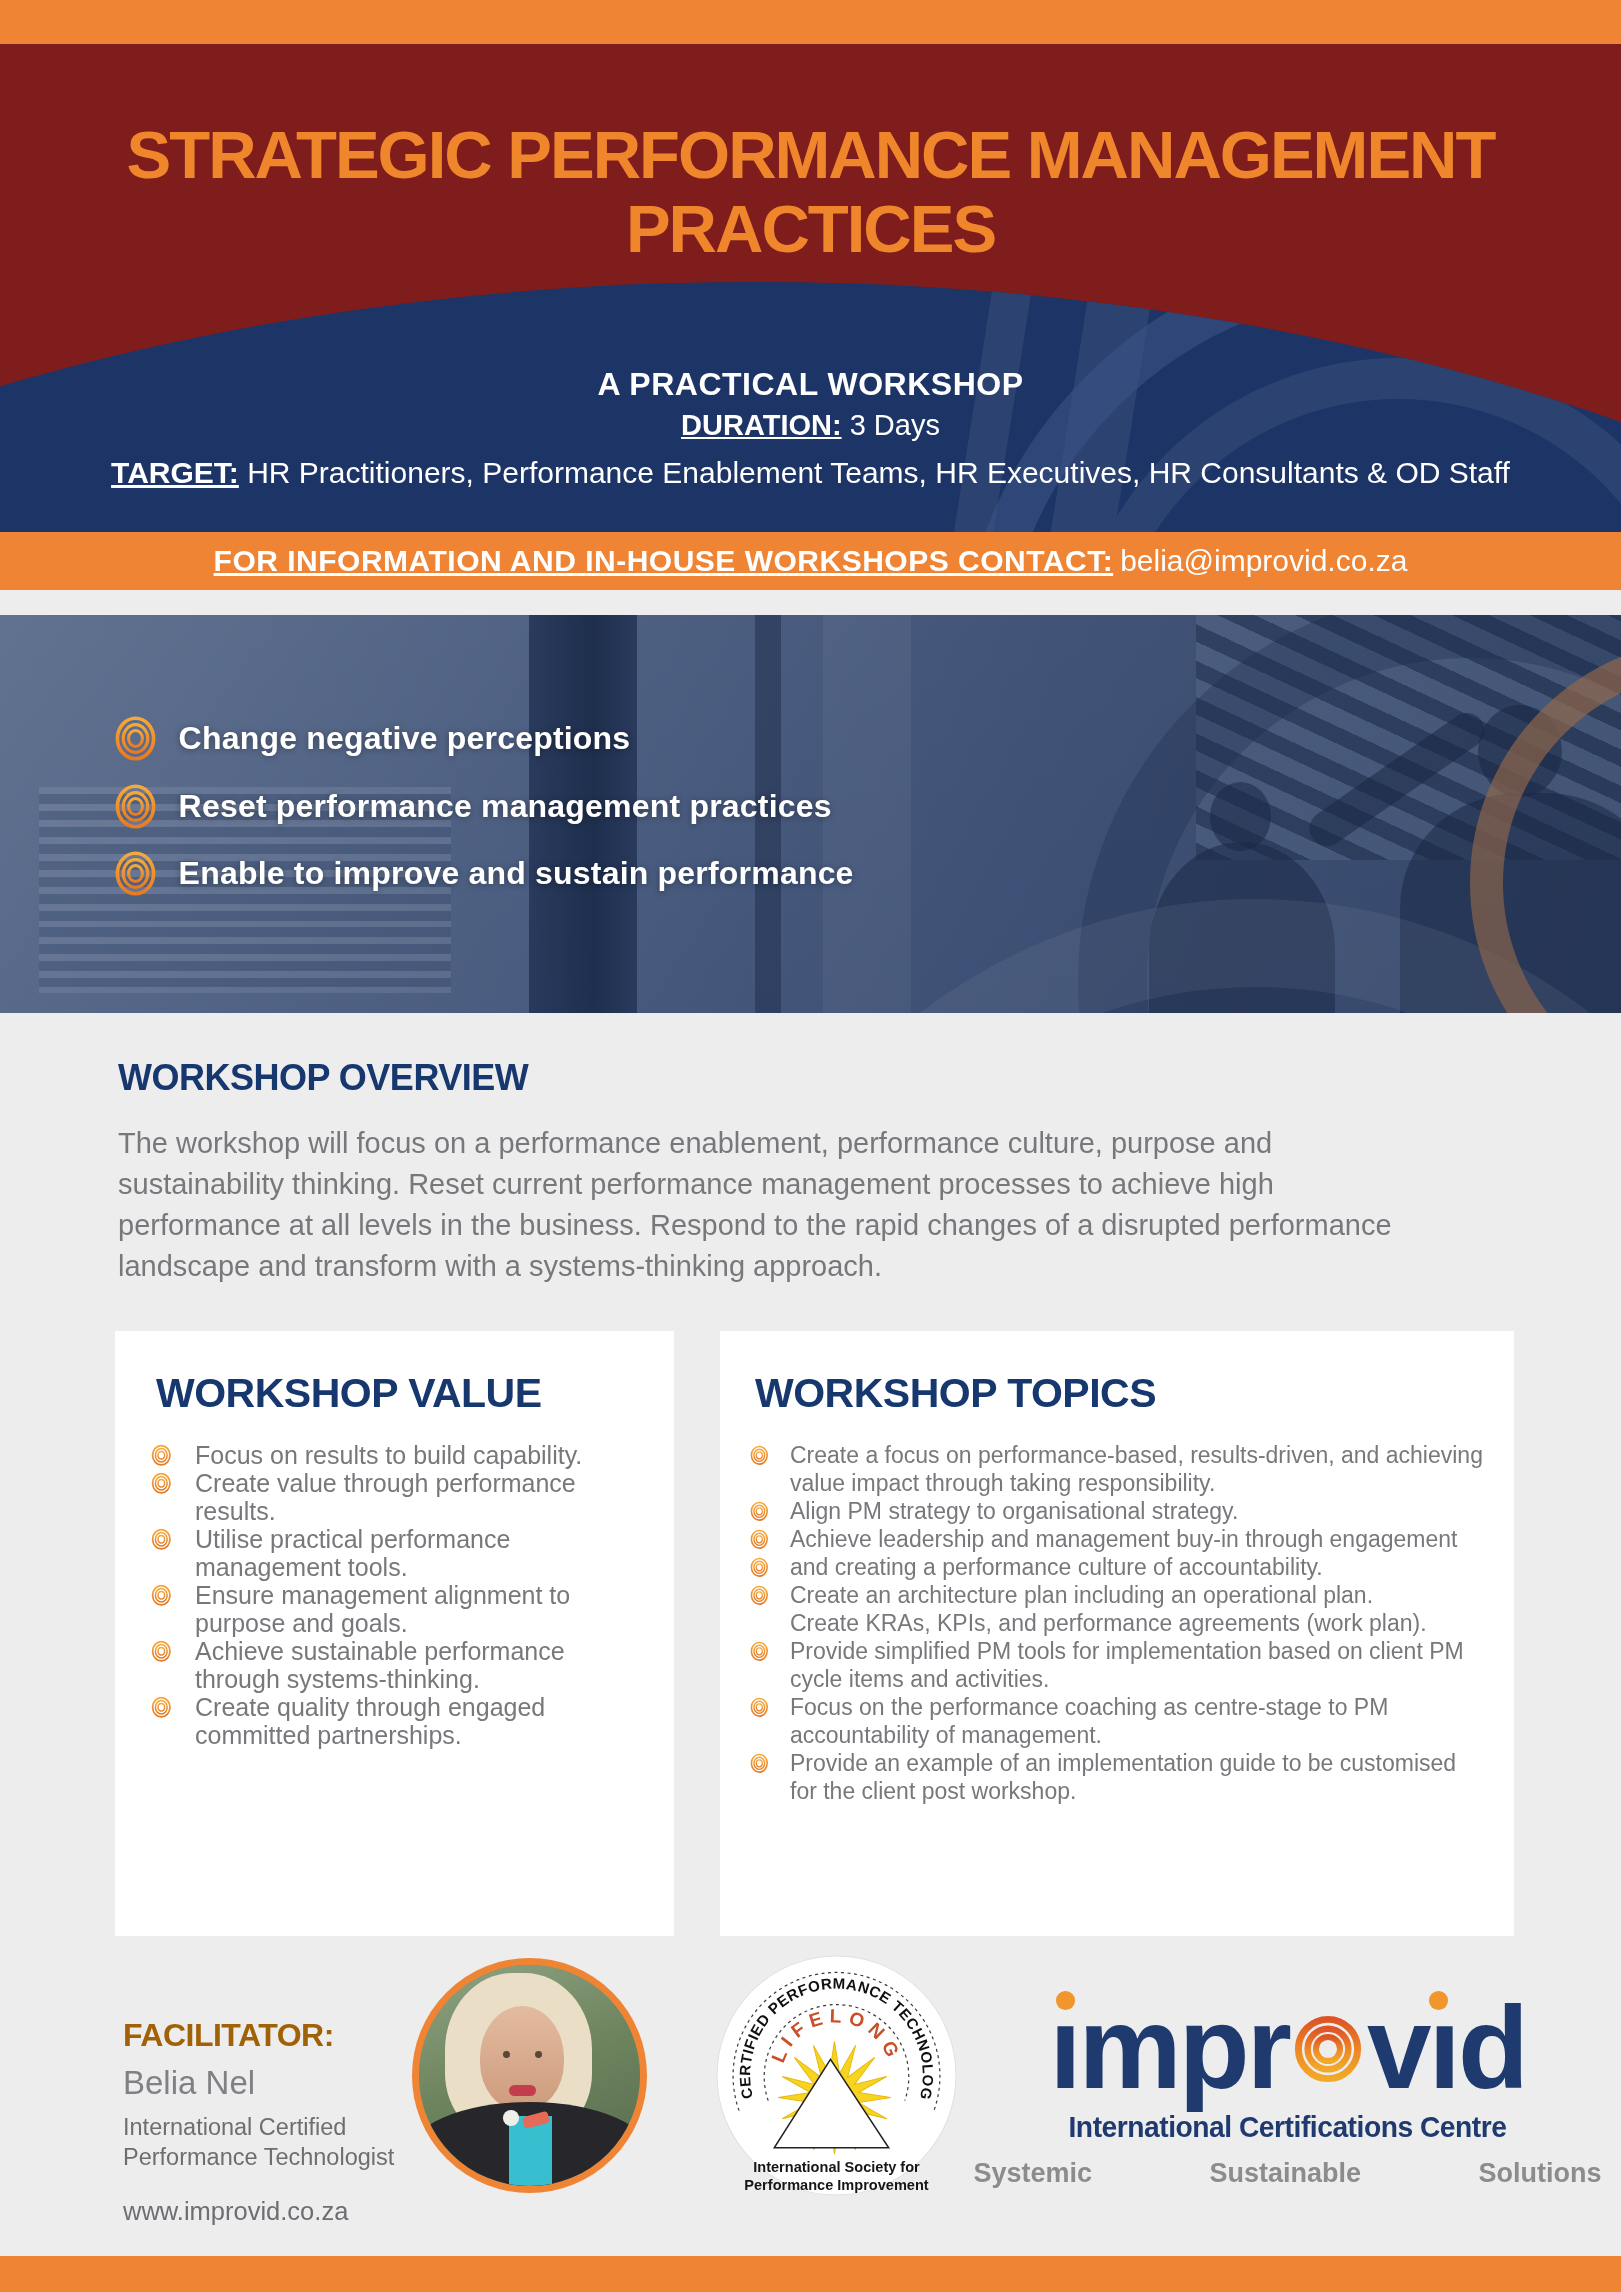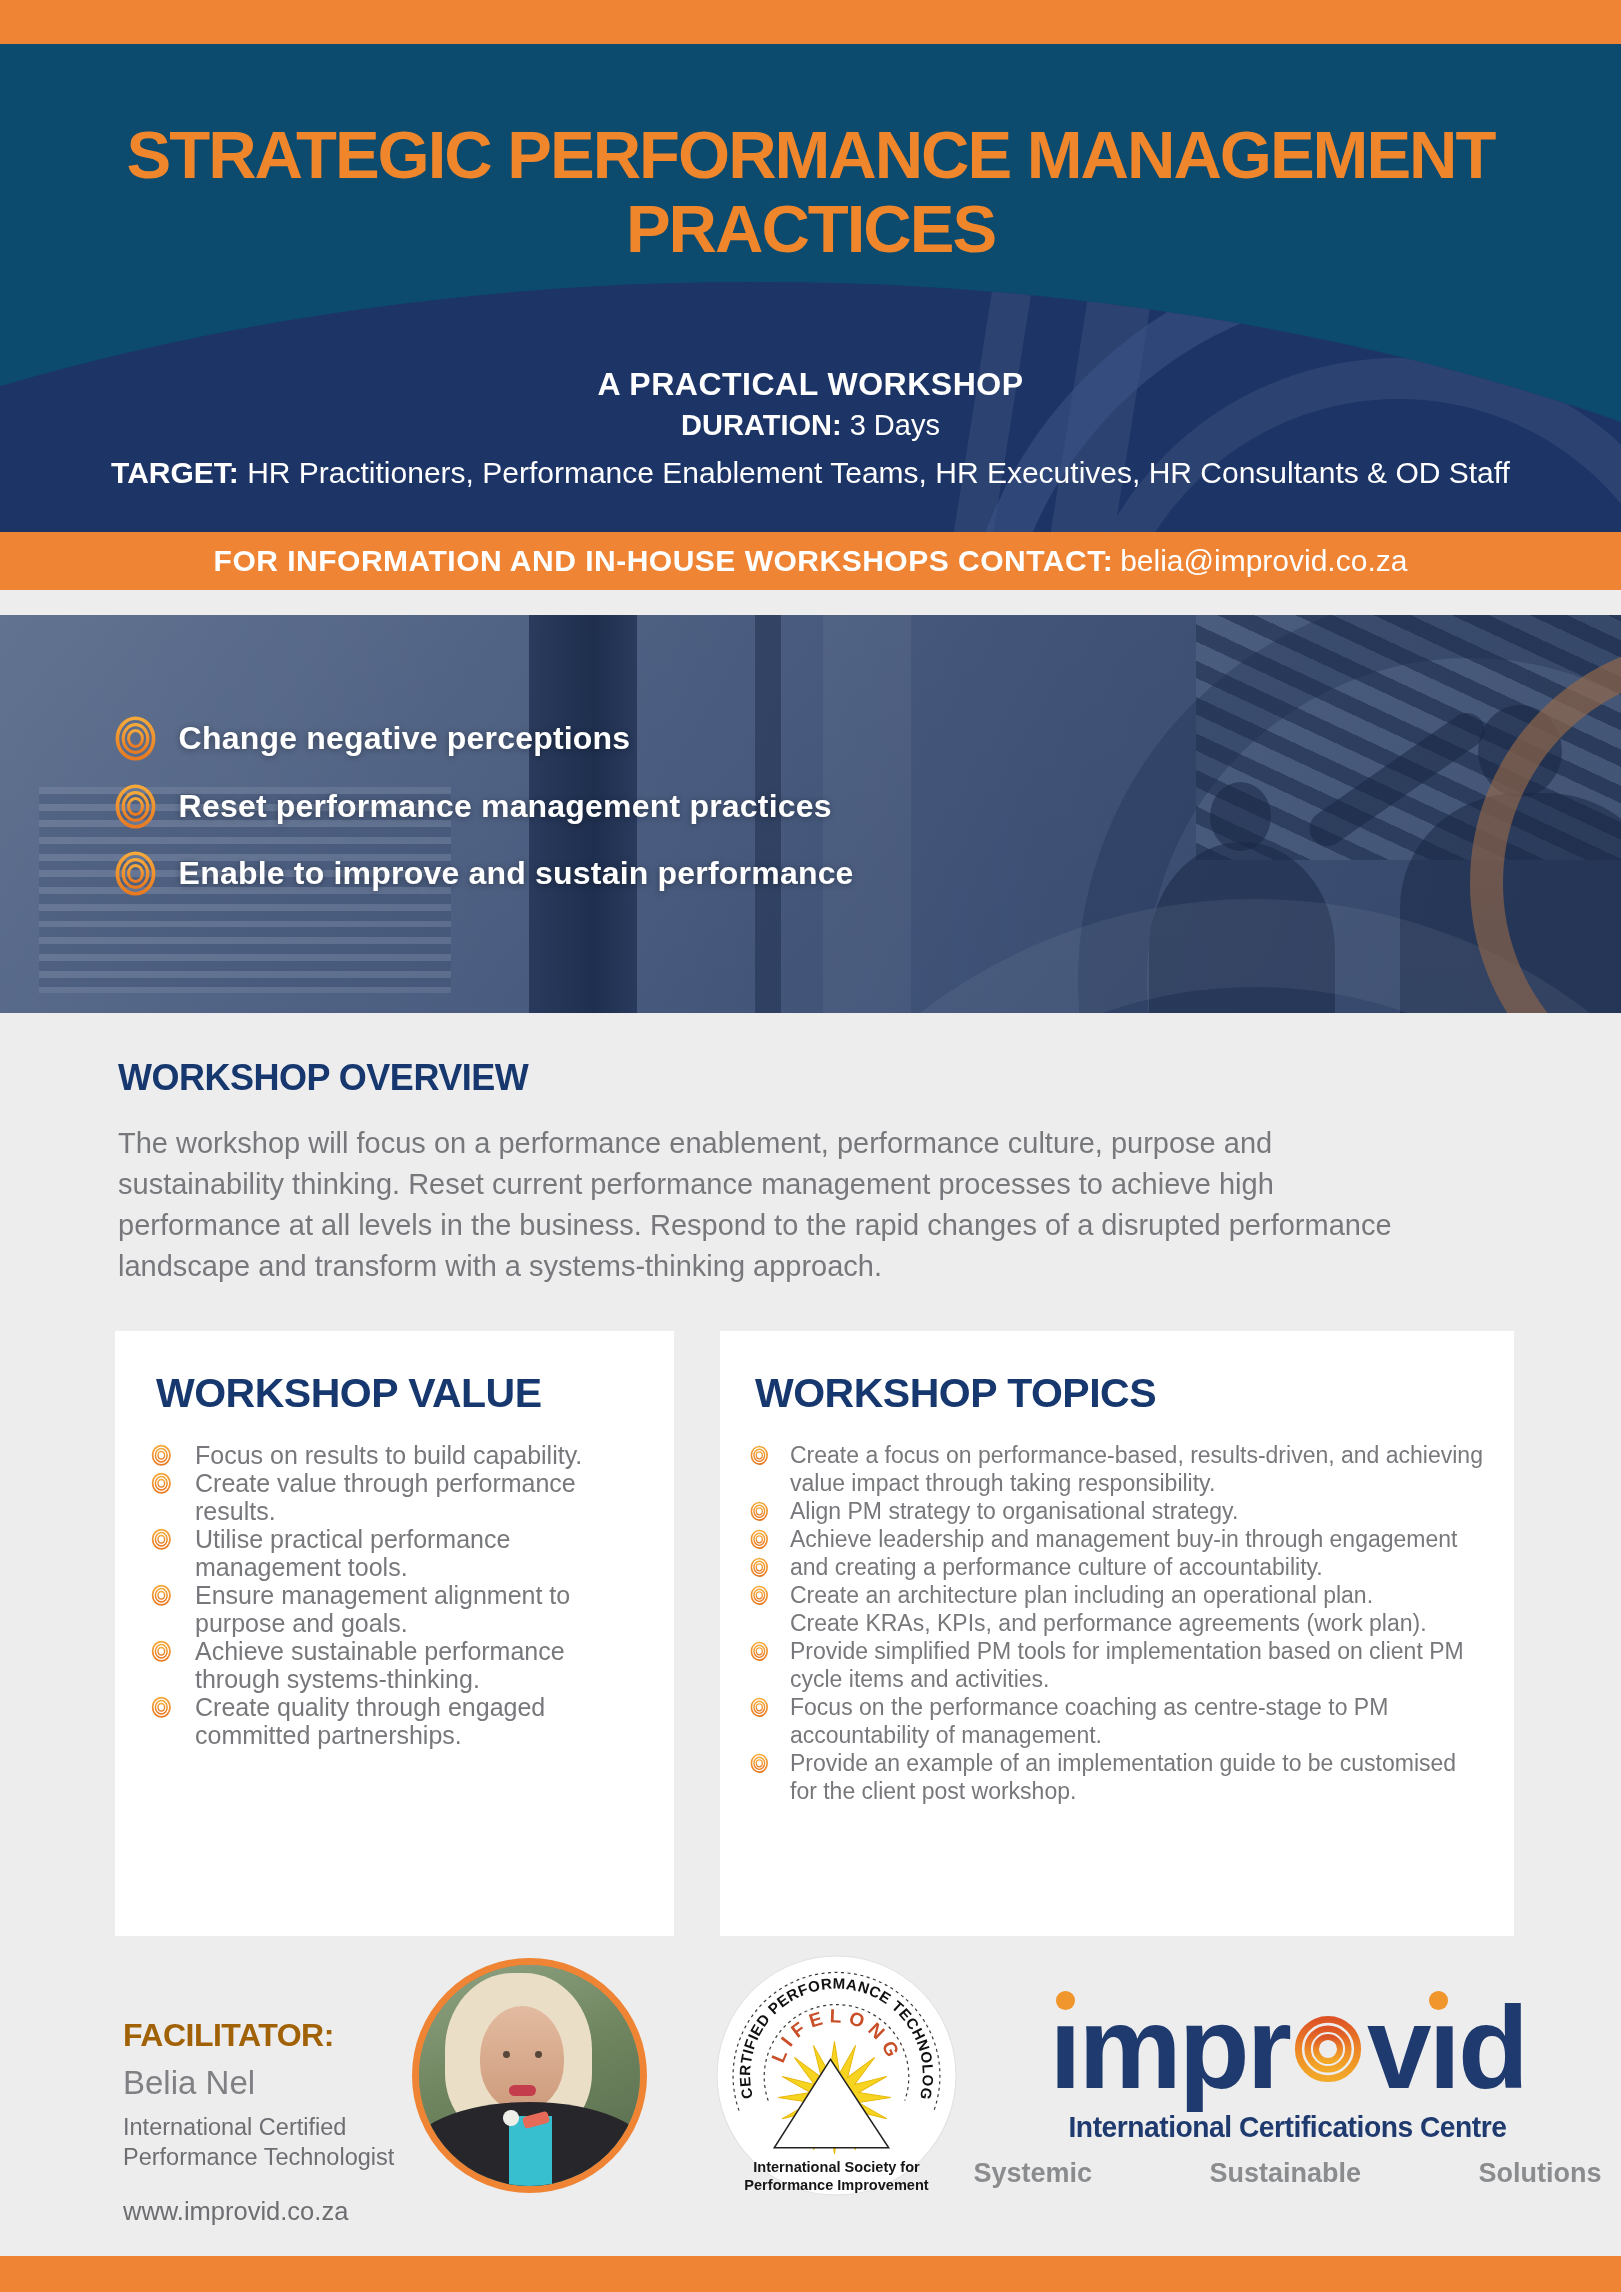--- a/index.html
+++ b/index.html
@@ -5,36 +5,36 @@
   html,body{margin:0;padding:0;background:#ffffff;}
   *{box-sizing:border-box;}
   .page{position:relative;width:1621px;height:2293px;margin:0 auto;overflow:hidden;
         background:#EDEDEE;font-family:"Liberation Sans", sans-serif;}
 
   
   .topbar{position:absolute;left:0;top:0;width:1621px;height:44px;background:#EE8434;}
   .bottombar{position:absolute;left:0;top:2256px;width:1621px;height:36px;background:#EE8434;}
 
   
-  .hero{position:absolute;left:0;top:44px;width:1621px;height:488px;background:#0c4a6e;overflow:hidden;}
+  .hero{position:absolute;left:0;top:44px;width:1621px;height:488px;background:#7f1d1d;overflow:hidden;}
   .hero-title{position:absolute;left:0;top:74px;width:100%;text-align:center;z-index:3;
     color:#F0862B;font-weight:bold;font-size:67px;line-height:74px;letter-spacing:-2px;}
   .navy-shape{position:absolute;left:-866px;top:238px;width:3242px;height:1811px;border-radius:50%;
     background:#1D3466;overflow:hidden;z-index:1;}
   .deco{position:absolute;border-radius:50%;}
   .deco-band{position:absolute;background:#2C4372;}
   .band1{left:1810px;top:-78px;width:39px;height:784px;transform:rotate(9deg);}
   .band2{left:1907px;top:-78px;width:63px;height:784px;transform:rotate(9deg);}
   .ring1{left:1935px;top:76px;width:659px;height:659px;border:41px solid #2C4372;}
   .ring2{left:1823px;top:-35px;width:882px;height:882px;border:44px solid rgba(62,86,137,0.55);}
   .hero-line{position:absolute;left:0;width:100%;text-align:center;color:#ffffff;z-index:4;}
   .hero-sub{top:322px;font-size:32px;font-weight:bold;letter-spacing:0.5px;}
   .hero-duration{top:365px;font-size:29px;}
   .hero-target{top:412px;font-size:30px;}
-  .lbl{font-weight:bold;}
+  .lbl{font-weight:bold;text-decoration:underline;}
   .val{font-weight:normal;}
 
   
   .contact-bar{position:absolute;left:0;top:532px;width:1621px;height:58px;background:#EE8434;
     display:flex;align-items:center;justify-content:center;gap:7px;color:#fff;font-size:30px;}
   .contact-bar .lbl{letter-spacing:0.5px;}
 
   
   .photo-band{position:absolute;left:0;top:615px;width:1621px;height:398px;overflow:hidden;
     background:linear-gradient(105deg,#93A0B4 0%,#72819C 35%,#5A6A88 62%,#47566F 100%);}

